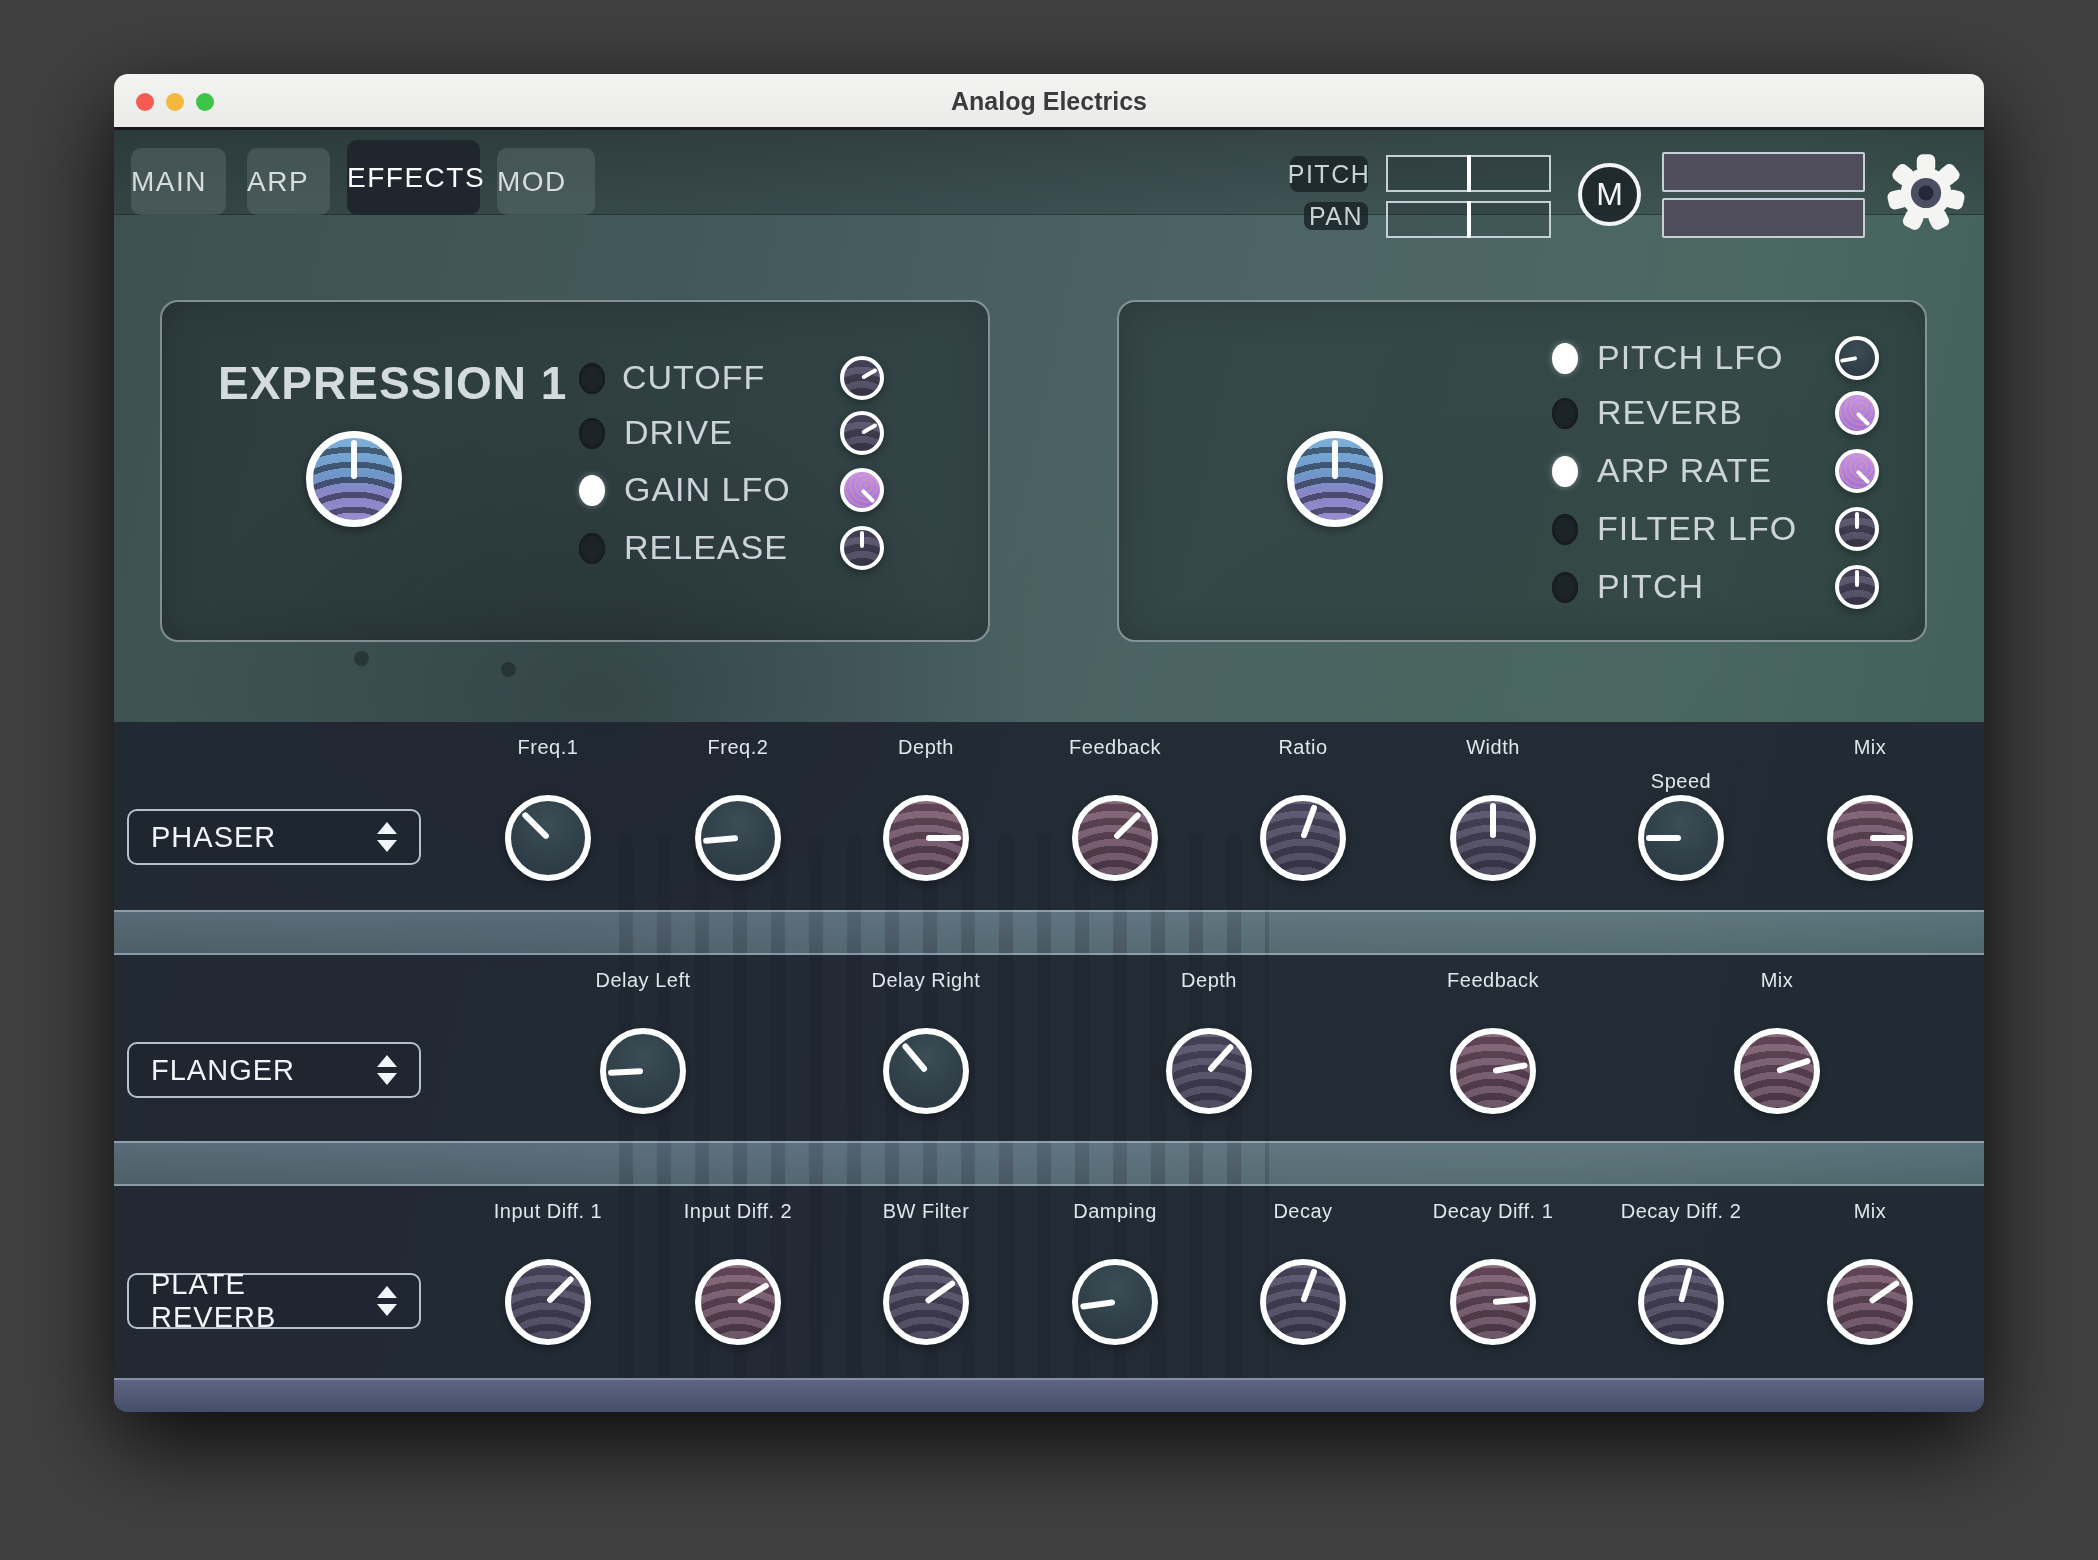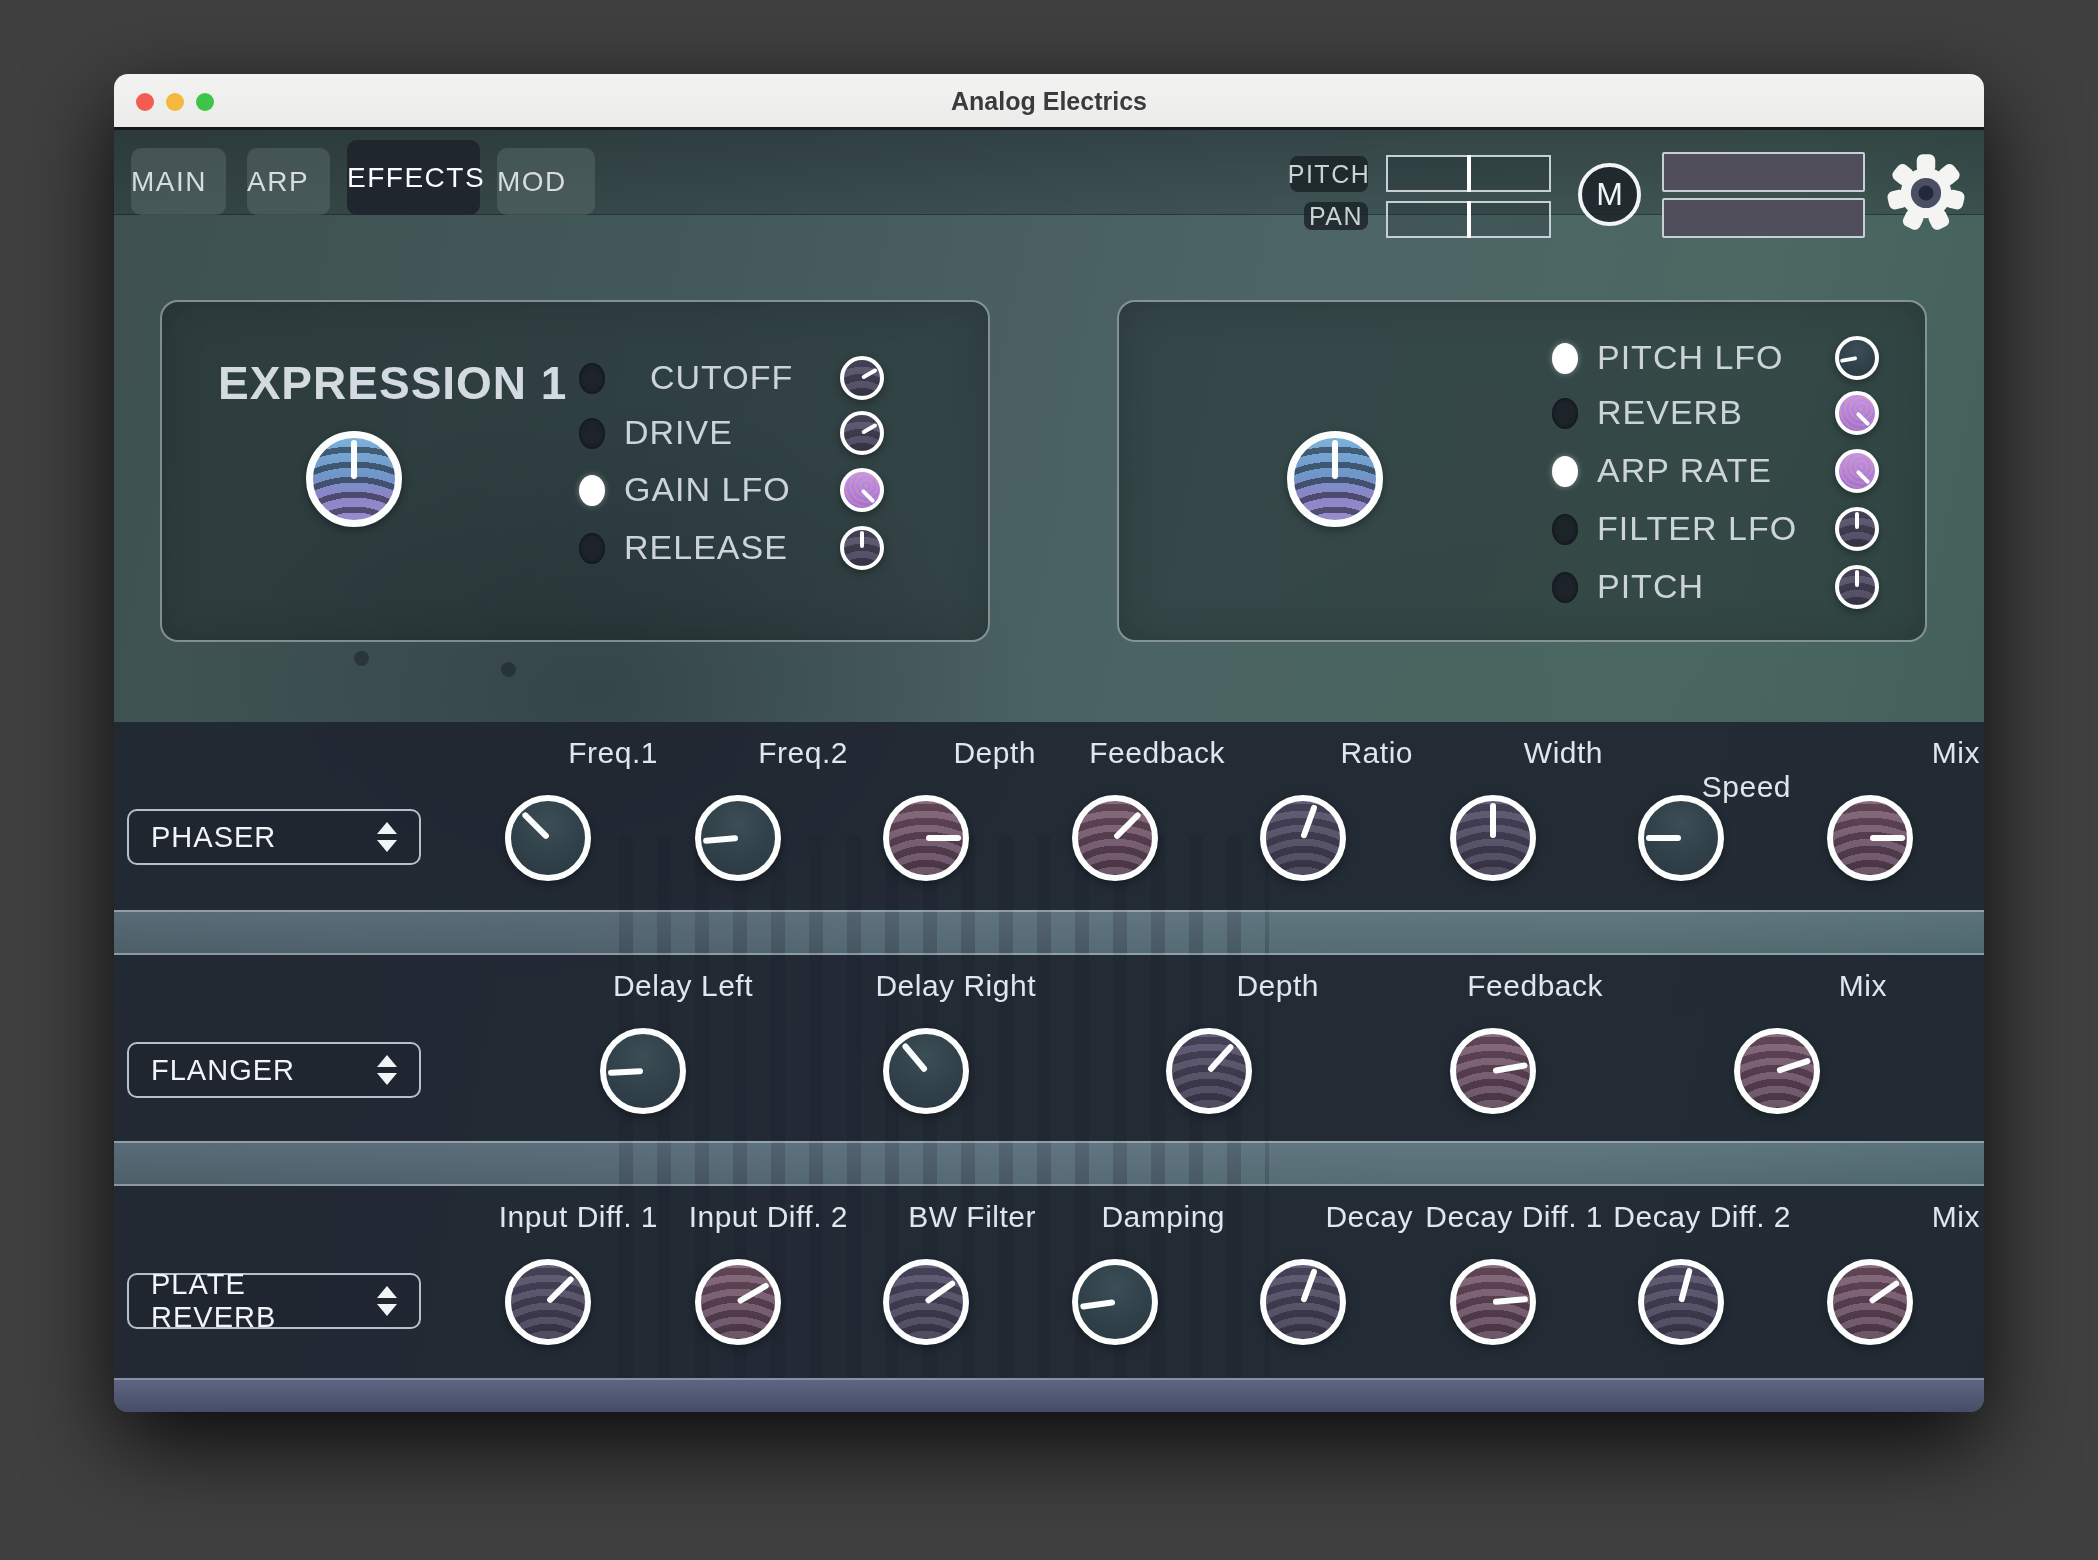--- a/index.html
+++ b/index.html
@@ -116,22 +116,22 @@
   .dropdown { position:absolute; left:13px; top:87px; width:294px; height:56px;
               border:2px solid #b6c0c8; border-radius:10px; display:flex; align-items:center;
               padding:0 22px; background:rgba(14,20,26,0.10); }
   .dd-label { color:#f2f5f7; font-size:29px; letter-spacing:1px; }
   .spinner { margin-left:auto; display:flex; flex-direction:column; gap:6px; align-items:center; }
   .tri-up   { width:0; height:0; border-left:10px solid transparent; border-right:10px solid transparent;
               border-bottom:12px solid #f2f5f7; }
   .tri-down { width:0; height:0; border-left:10px solid transparent; border-right:10px solid transparent;
               border-top:12px solid #f2f5f7; }
   .param { position:absolute; left:0; top:0; width:0; height:0; overflow:visible; }
-  .param-label { position:absolute; top:14px; text-align:right; color:#dfe6ec;
-                 font-size:30px; letter-spacing:0.5px; white-space:nowrap; }
+  .param-label { position:absolute; top:14px; text-align:center; color:#dfe6ec;
+                 font-size:20px; letter-spacing:0.5px; white-space:nowrap; }
 </style>
 </head>
 <body>
 
 <div class="stage">
   <div class="window">
 
     <div class="titlebar">
       <span class="traffic t-red"></span>
       <span class="traffic t-yellow"></span>
@@ -194,21 +194,21 @@
       <div class="exp-panel" id="exp1">
         <div class="exp-title">EXPRESSION 1</div>
         <div class="knob xl exp-knob-1" data-tint="expression">
           <div class="pwrap" style="transform: rotate(0deg);">
               <div class="pointer"></div>
             </div>
         </div>
         <div id="exp1-options">
             <div class="exp-option">
     <span class="radio" data-selected="false" style="left: 417px; top: 61px;"></span>
-    <span class="opt-label" style="left: 488px; top: 56px;">CUTOFF</span>
+    <span class="opt-label" style="left: 460px; top: 56px;">CUTOFF</span>
     <div class="knob mini" data-tint="violet" style="left: 678px; top: 54px;">
                 <div class="pwrap" style="transform: rotate(60deg);">
                   <div class="pointer"></div>
                 </div>
               </div>
   </div>
             <div class="exp-option">
     <span class="radio" data-selected="false" style="left: 417px; top: 116px;"></span>
     <span class="opt-label" style="left: 462px; top: 111px;">DRIVE</span>
     <div class="knob mini" data-tint="violet" style="left: 678px; top: 109px;">

